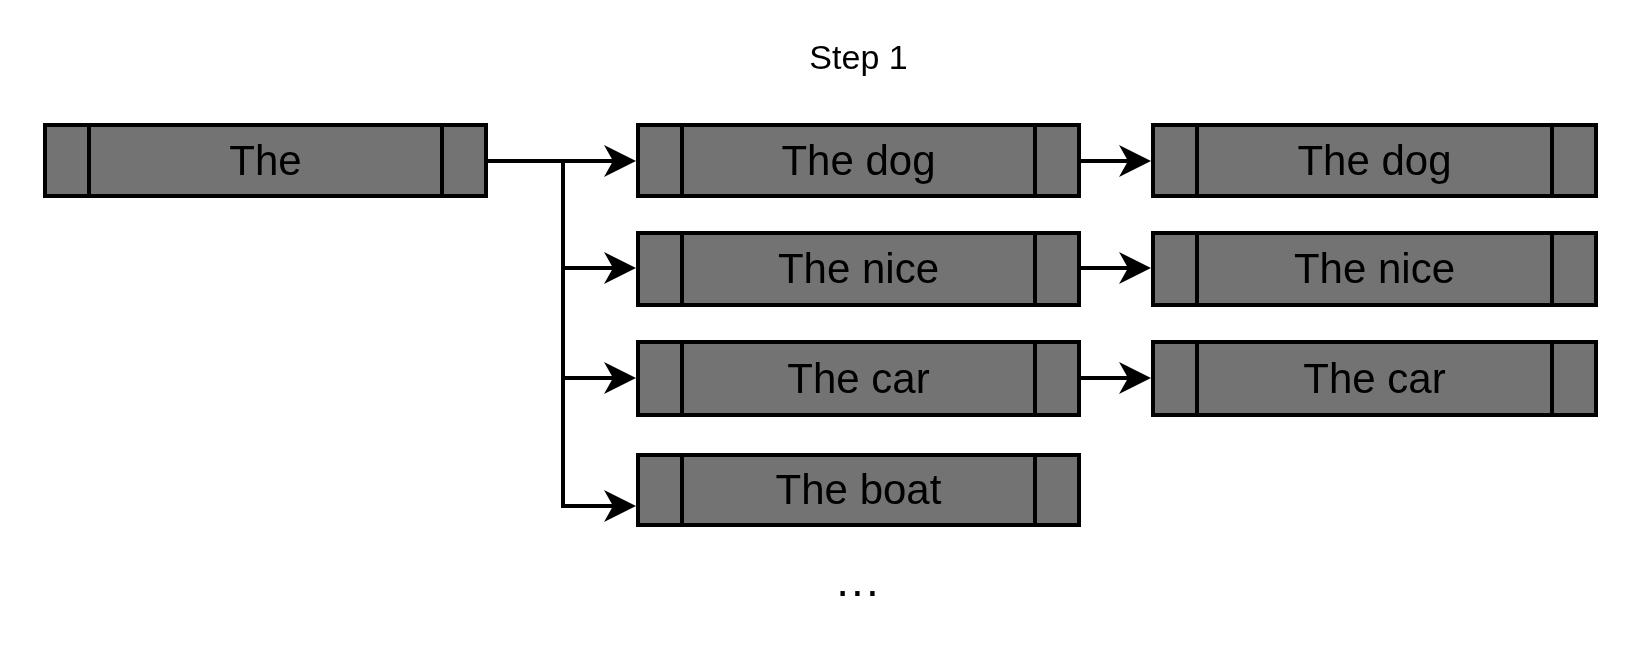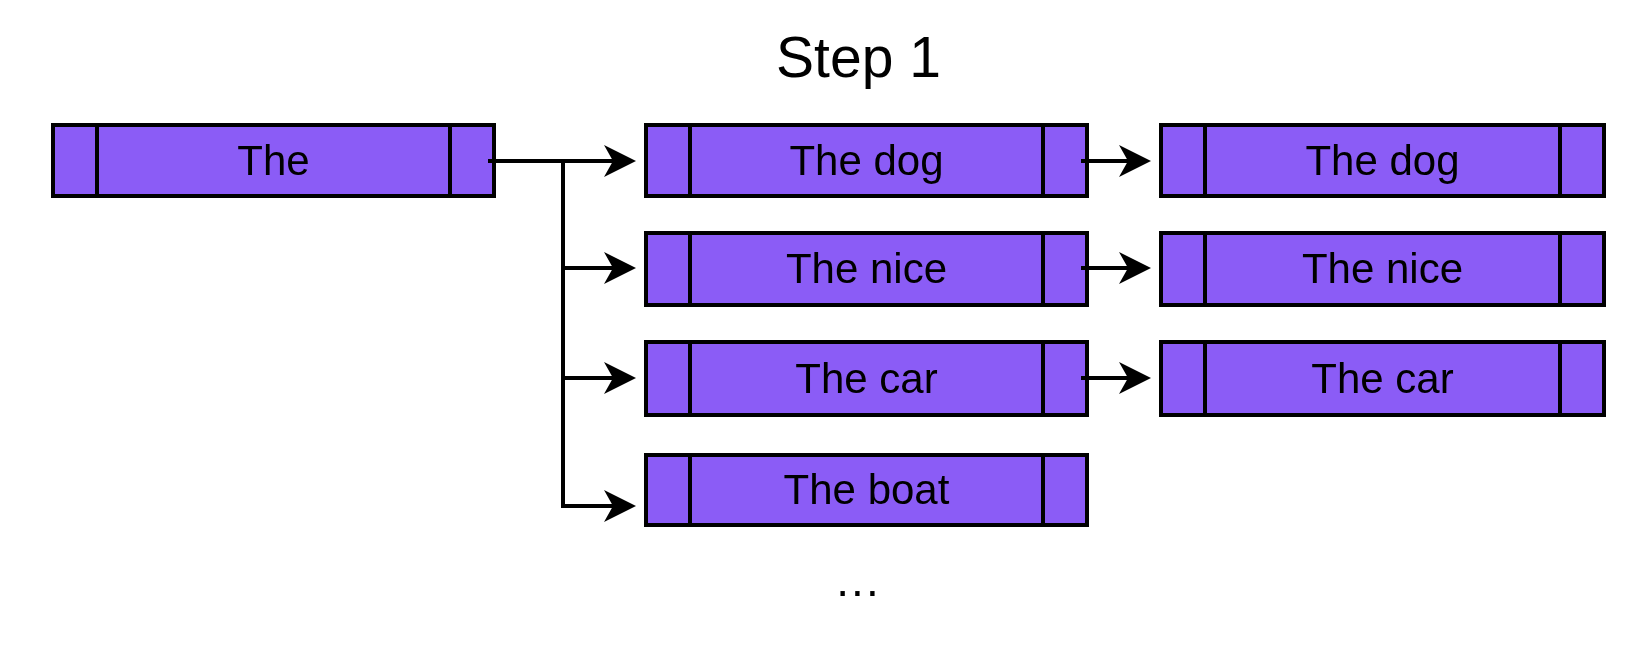--- a/index.html
+++ b/index.html
@@ -17,31 +17,30 @@
     overflow: hidden;
   }
   .diagram-title {
     position: absolute;
     left: 636px;
     top: 26px;
     width: 445px;
     height: 62px;
     line-height: 62px;
     text-align: center;
-    font-size: 57px;
+    font-size: 34px;
     white-space: nowrap;
   }
   .seq-box {
     position: absolute;
     box-sizing: border-box;
     border: 4px solid #000000;
-    background: #8b5cf6;
+    background: #737373;
     display: flex;
     align-items: stretch;
-    margin-left: 8px;
   }
   .cell-end {
     flex: 0 0 40px;
   }
   .cell-end.start {
     border-right: 4px solid #000000;
   }
   .cell-end.finish {
     border-left: 4px solid #000000;
   }

